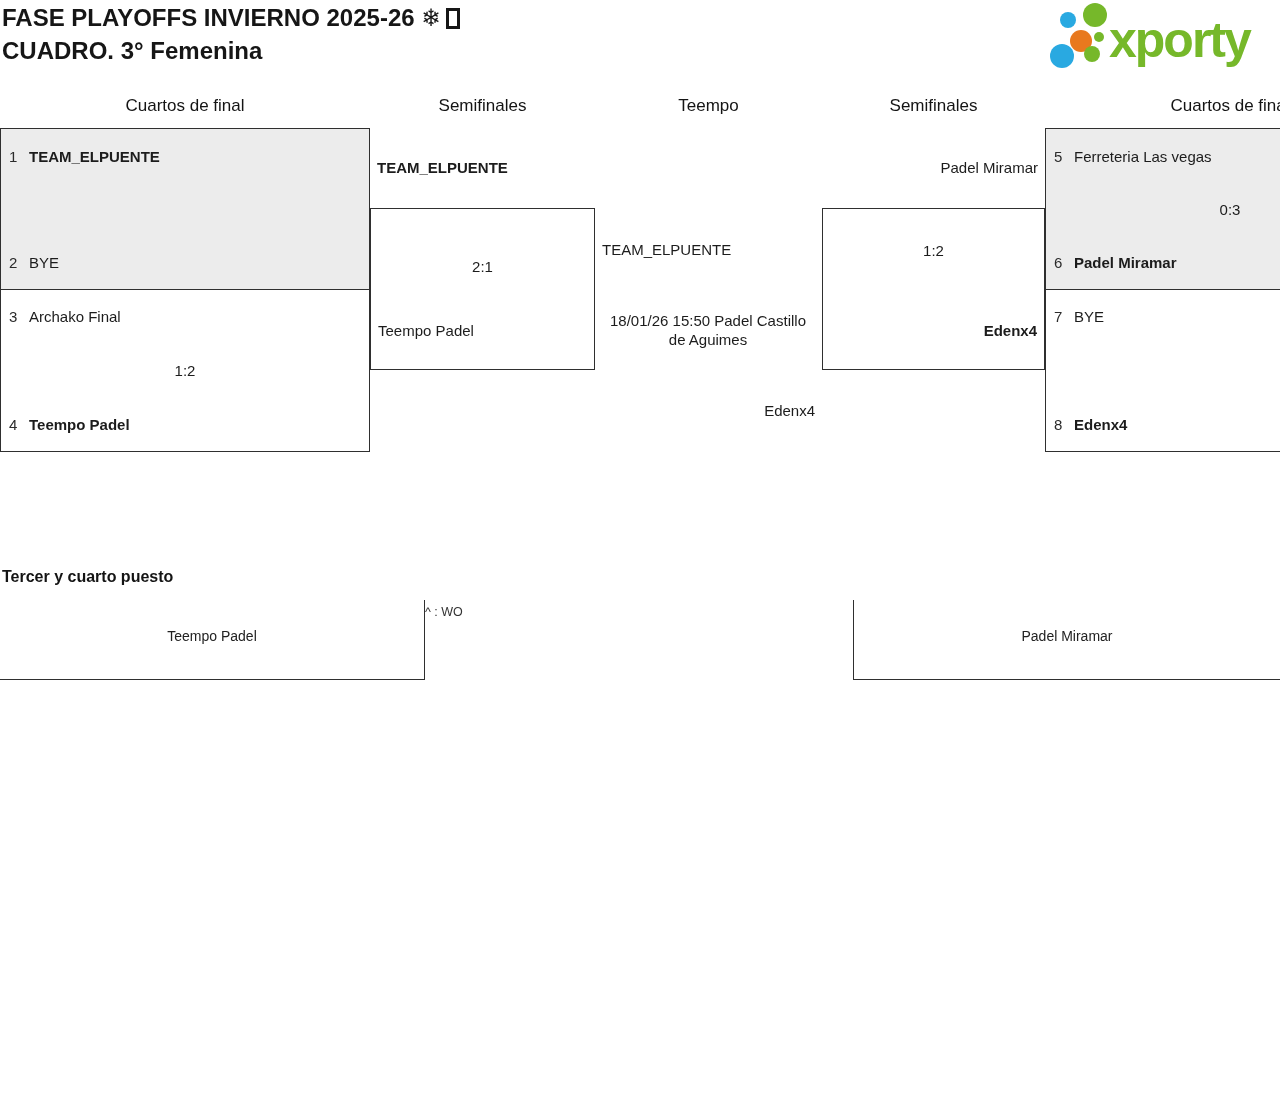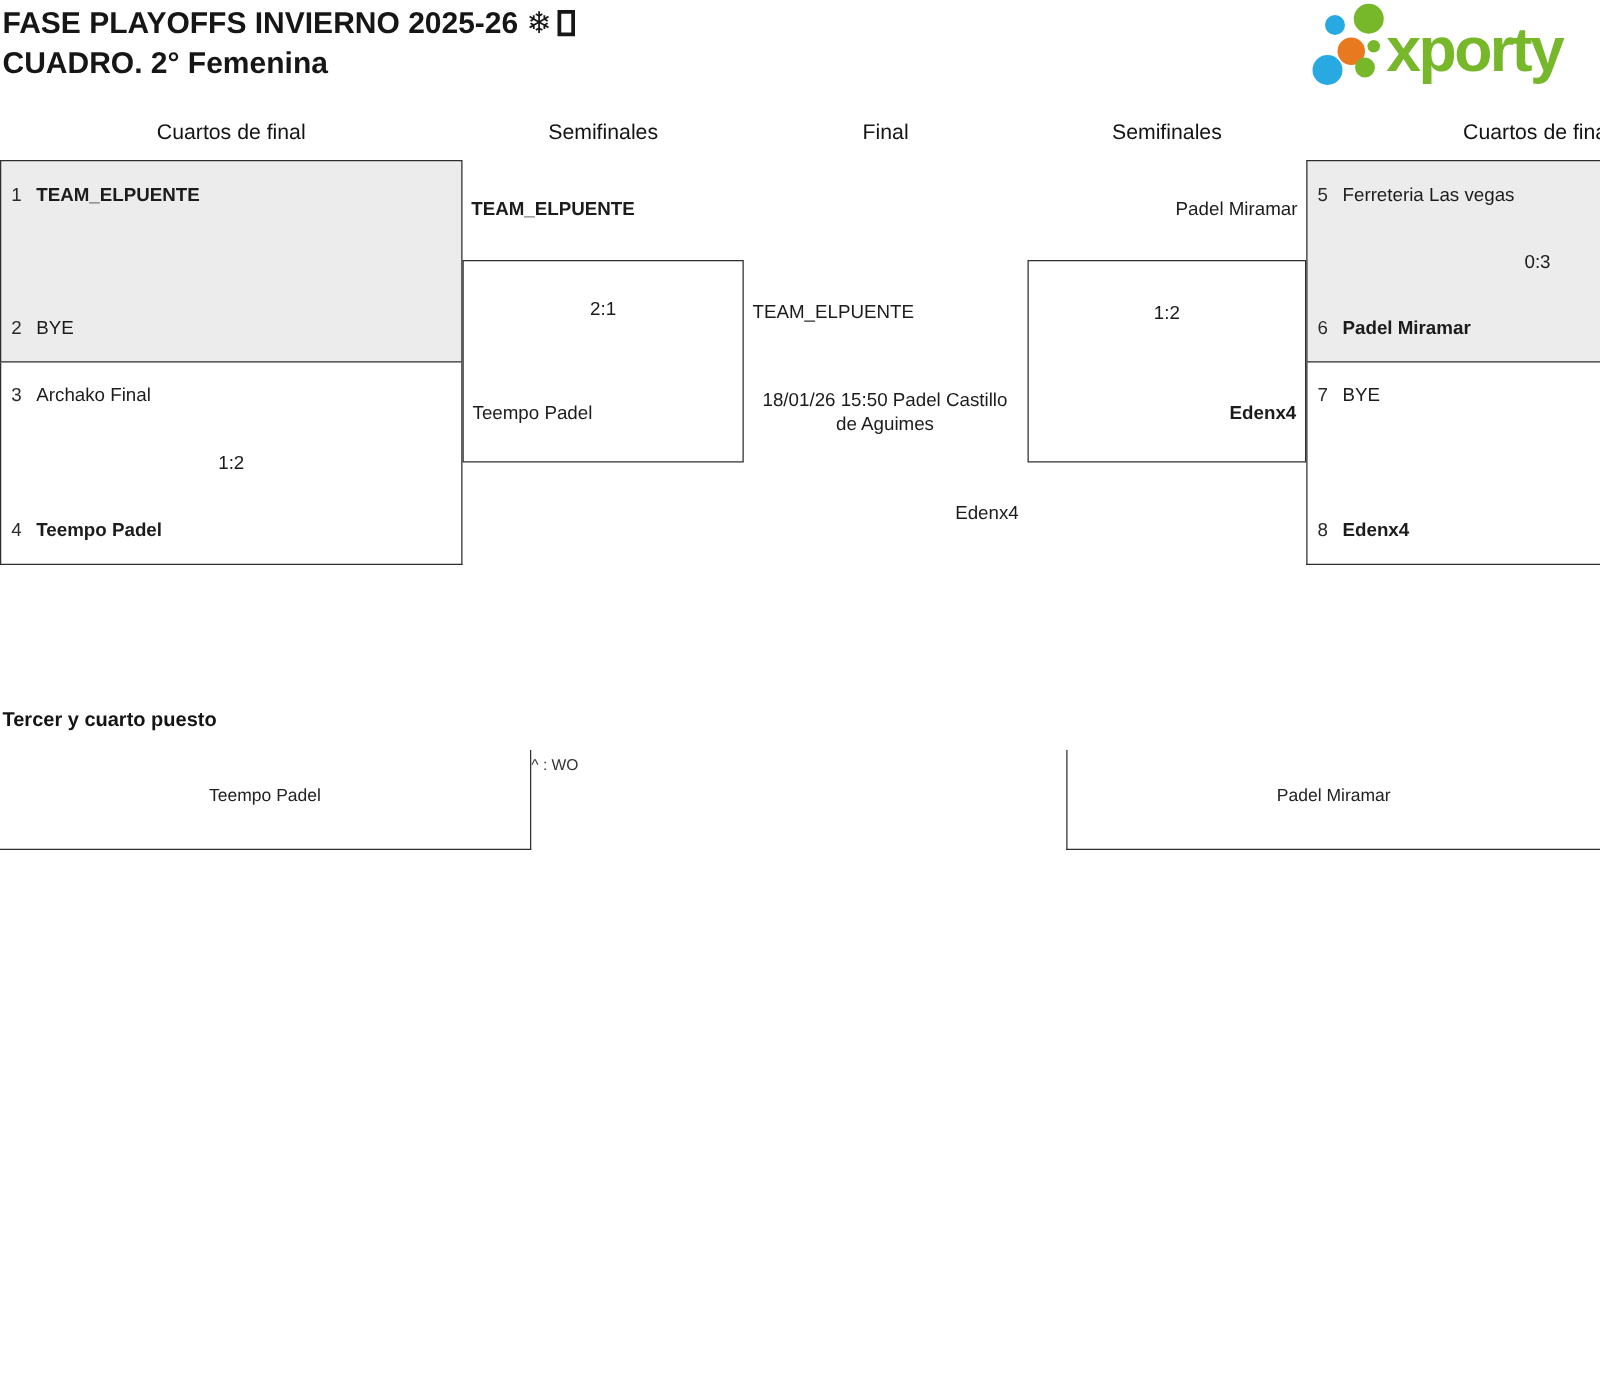--- a/index.html
+++ b/index.html
@@ -38,35 +38,35 @@
   #tp-right{left:853px;width:427px;border-left:1px solid #2f2f2f;border-bottom:1px solid #2f2f2f;}
   .stub-team{position:absolute;left:0;right:0;top:28px;text-align:center;font-size:14px;color:#222;}
   #tp-legend{position:absolute;left:425px;top:605px;width:428px;font-size:12.5px;color:#333;}
 </style>
 </head>
 <body>
 
 <div id="canvas">
 
   <div class="title" id="title1"><span>FASE PLAYOFFS INVIERNO 2025-26 ❄</span><span class="tofu"></span></div>
-  <div class="title" id="title2">CUADRO. 2° Femenina</div>
+  <div class="title" id="title2">CUADRO. 3° Femenina</div>
 
   <div id="logo">
     <span class="dot" style="left:15px;top:12px;width:16px;height:16px;background:#29a9e1;"></span>
     <span class="dot" style="left:38px;top:3px;width:24px;height:24px;background:#76b82a;"></span>
     <span class="dot" style="left:25px;top:30px;width:22px;height:22px;background:#e8791e;"></span>
     <span class="dot" style="left:49px;top:32px;width:10px;height:10px;background:#76b82a;"></span>
     <span class="dot" style="left:5px;top:44px;width:24px;height:24px;background:#29a9e1;"></span>
     <span class="dot" style="left:39px;top:46px;width:16px;height:16px;background:#76b82a;"></span>
     <span id="logo-text">xporty</span>
   </div>
 
   <div class="round-h" style="left:0;width:370px;">Cuartos de final</div>
   <div class="round-h" style="left:370px;width:225px;">Semifinales</div>
-  <div class="round-h" style="left:595px;width:227px;">Final</div>
+  <div class="round-h" style="left:595px;width:227px;">Teempo</div>
   <div class="round-h" style="left:822px;width:223px;">Semifinales</div>
   <div class="round-h" style="left:1045px;width:370px;">Cuartos de final</div>
 
   <div class="box gray" style="left:0;top:128px;width:370px;height:162px;">
     <div class="team-row" style="top:18px;">
       <span class="seed">1</span><span class="bold">TEAM_ELPUENTE</span>
     </div>
     <div class="team-row" style="top:124px;">
       <span class="seed">2</span><span>BYE</span>
     </div>
@@ -77,21 +77,21 @@
       <span class="seed">3</span><span>Archako Final</span>
     </div>
     <div class="score" style="top:71px;">1:2</div>
     <div class="team-row" style="top:125px;">
       <span class="seed">4</span><span class="bold">Teempo Padel</span>
     </div>
   </div>
 
   <div class="float-label bold" style="left:377px;top:158px;">TEAM_ELPUENTE</div>
   <div class="box" style="left:370px;top:208px;width:225px;height:162px;">
-    <div class="score" style="top:29px;">2:1</div>
+    <div class="score" style="top:48px;">2:1</div>
     <div class="team-row" style="left:7px;top:112px;">
       <span>Teempo Padel</span>
     </div>
   </div>
 
   <div class="float-label" style="left:602px;top:240px;">TEAM_ELPUENTE</div>
   <div class="float-label" style="left:604px;top:311px;width:208px;text-align:center;white-space:normal;line-height:19px;">18/01/26 15:50 Padel Castillo de Aguimes</div>
   <div class="float-label r-align" style="left:595px;top:401px;width:220px;">Edenx4</div>
 
   <div class="float-label r-align" style="left:822px;top:158px;width:216px;">Padel Miramar</div>

